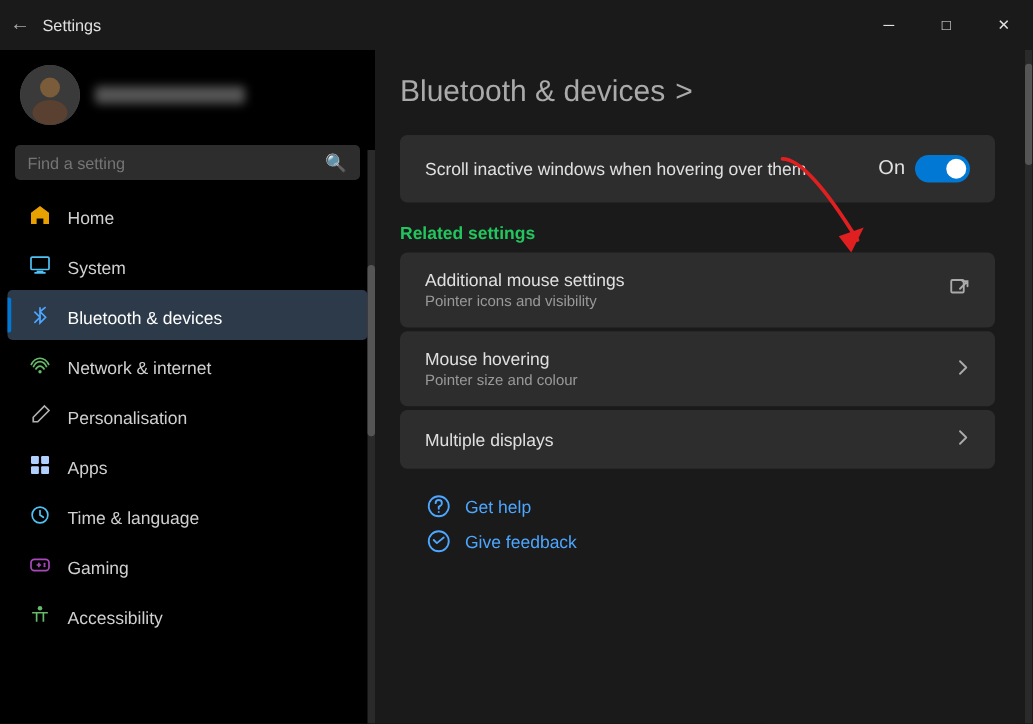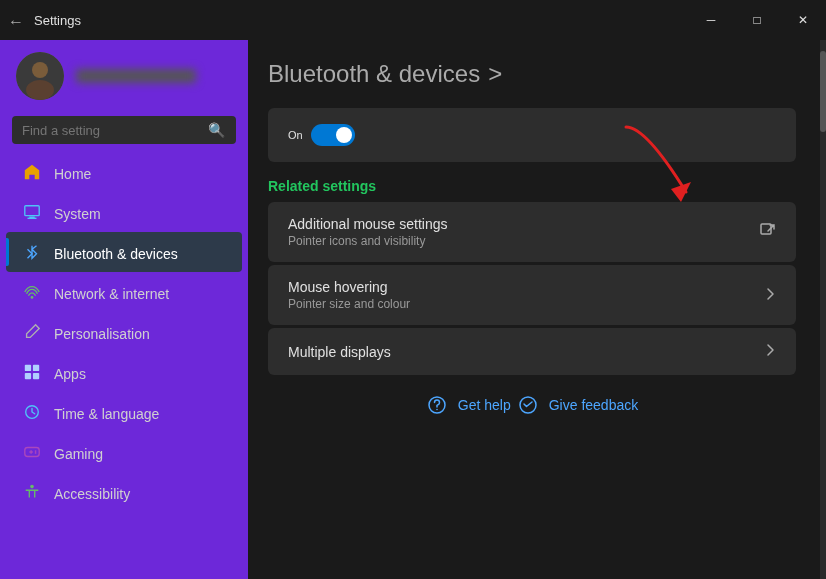--- a/index.html
+++ b/index.html
@@ -52,22 +52,22 @@
     }
 
     
     .app-body {
       display: flex;
       height: 539px;
     }
 
     
     .sidebar {
-      width: 248px;
-      background: #6d28d9;
+      width: 300px;
+      background: #000000;
       display: flex;
       flex-direction: column;
       overflow: hidden;
       flex-shrink: 0;
     }
 
     .user-section {
       display: flex;
       align-items: center;
       padding: 12px 16px;
@@ -235,21 +235,21 @@
       height: 16px;
       background: white;
       border-radius: 50%;
     }
     .toggle-label {
       font-size: 14px;
       color: #e0e0e0;
       margin-right: 10px;
     }
     .toggle-on {
-      font-size: 11px;
+      font-size: 16px;
       color: #e0e0e0;
       margin-right: 8px;
     }
     .toggle-right {
       display: flex;
       align-items: center;
     }
 
     .section-header {
       font-size: 14px;
@@ -281,22 +281,22 @@
 
     .related-row-icon {
       color: #aaa;
       font-size: 14px;
     }
 
     
     .bottom-links {
       padding: 16px 20px;
       display: flex;
+      flex-direction: column;
       gap: 6px;
-      justify-content: center;
     }
     .bottom-link {
       display: flex;
       align-items: center;
       gap: 10px;
       color: #4da6ff;
       font-size: 14px;
       cursor: pointer;
       text-decoration: none;
     }
@@ -462,20 +462,21 @@
     </div>
 
     <div class="content-inner">
 
       <div class="breadcrumb">
         <span class="parent">Bluetooth &amp; devices</span>
         <span class="separator">&gt;</span>
       </div>
 
       <div class="setting-row">
+        <span class="toggle-label">Scroll inactive windows when hovering over them</span>
         <div class="toggle-right">
           <span class="toggle-on">On</span>
           <div class="toggle-switch"></div>
         </div>
       </div>
 
       <div class="section-header">Related settings</div>
 
       <div class="related-row" style="position:relative;">
         <div class="related-row-text">

